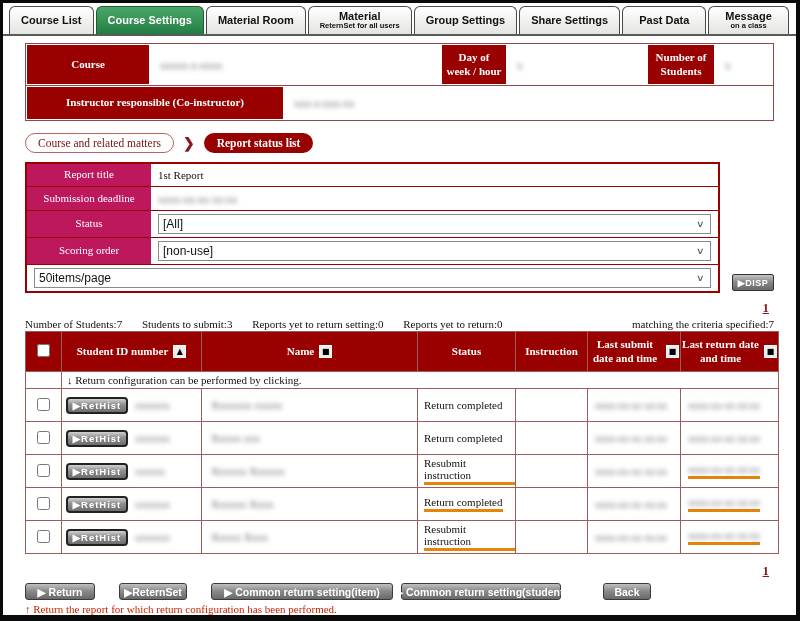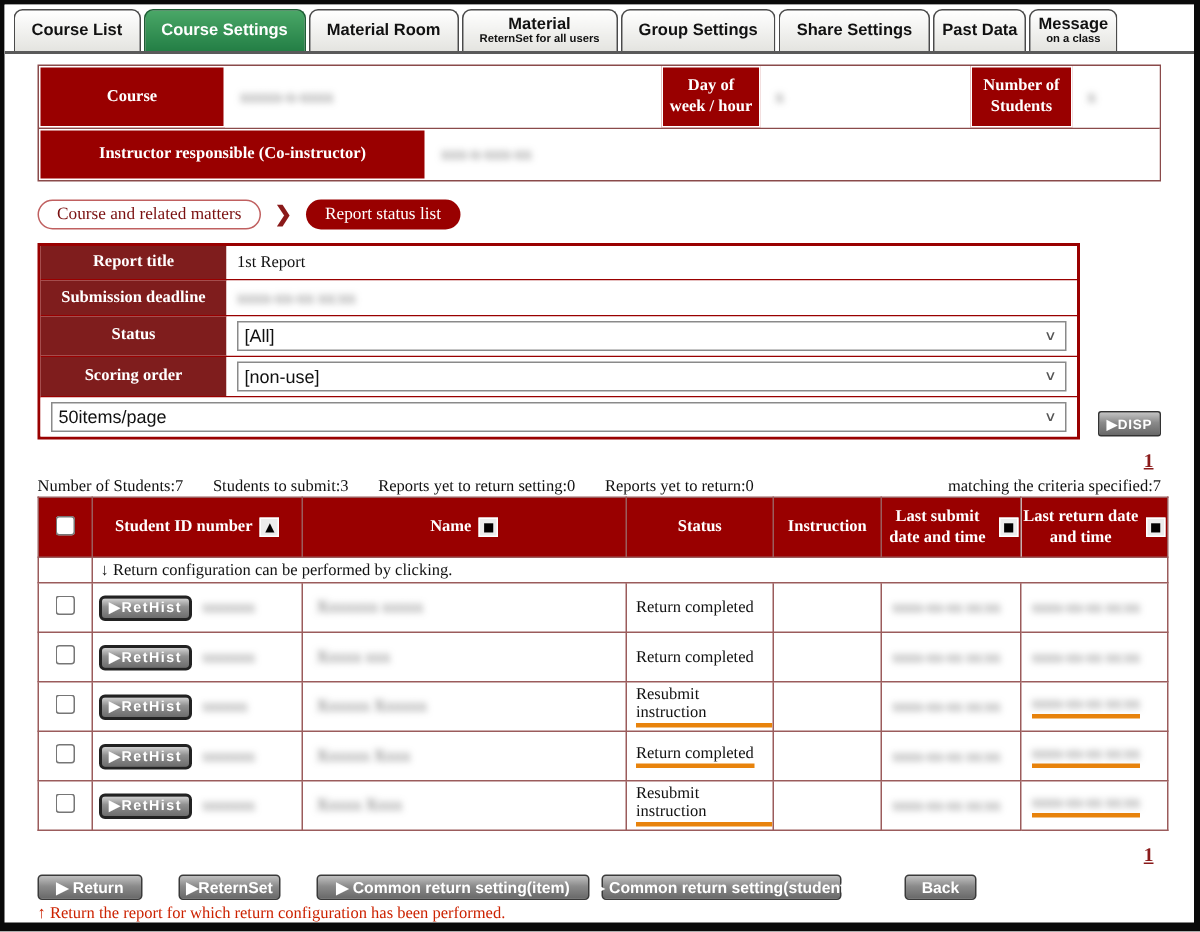--- a/index.html
+++ b/index.html
@@ -11,46 +11,46 @@
   }
   
   .tabbar { display:flex; align-items:flex-end; padding:3px 0 0 6px; border-bottom:2px solid #5a5a5a; height:33px; background:#fff; }
   .tab {
     margin-right:2px; border:1px solid #4a4a4a; border-bottom:none; border-radius:6px 6px 0 0;
     background:linear-gradient(#ffffff,#e4e4e0); color:#111;
     font:bold 11px "Liberation Sans", sans-serif;
     height:28px; padding:12px 11px; display:flex; flex-direction:column; justify-content:center; align-items:center;
     line-height:1.05; cursor:default; text-align:center;
   }
-  .tab.wide { padding:0 5px;margin-top:48px; }
+  .tab.wide { padding:0 16px;margin-top:48px; }
   .tab .sub { font-size:7.5px; font-weight:bold; }
   .tab.active { background:linear-gradient(#4aa767,#237e45); color:#fff; border-color:#1c5d34; }
   
   .ci { margin:7px 22px 0; border:1px solid #8a4a4a; }
   .ci-row { display:flex; }
   .ci-row + .ci-row { border-top:1px solid #8a4a4a; }
   .ci-label { background:#990000; color:#fff; font-weight:bold; font-size:11px;
     display:flex; align-items:center; justify-content:center; text-align:center;
     padding:2px 4px; border:1px solid #fff; line-height:1.2; }
   .ci-val { display:flex; align-items:center; padding-left:10px; font-size:11px; background:#fff; }
   .r1 { height:41px; } .r2 { height:35px; }
   .w-course { width:124px; } .w-cval { flex:1; } .w-day { width:66px; } .w-dval { width:140px; }
   .w-num { width:68px; } .w-nval { width:58px; } .w-inst { width:258px; } .w-ival { flex:1; }
   .blur { filter:blur(2.4px); color:#555; user-select:none; }
   
   .crumbs { margin:12px 22px 4px; display:flex; align-items:center; gap:9px; }
   .crumb-parent { border:1.5px solid #c06060; border-radius:14px; padding:3px 12px; color:#7a1010; font-size:11.5px; background:#fff; cursor:pointer; }
   .crumb-sep { color:#8a1a1a; font-size:14px; font-weight:bold; }
-  .crumb-current { background:#990000; color:#fff; border-radius:10px; padding:4px 13px; font-weight:normal; font-size:11.5px; }
+  .crumb-current { background:#990000; color:#fff; border-radius:10px; padding:4px 13px; font-weight:bold; font-size:11.5px; }
   
   .filter-wrap { margin:9px 22px 0; display:flex; align-items:flex-end; }
   .filter { flex:1; border:2px solid #990000; }
   .f-row { display:flex; align-items:stretch; }
   .f-row + .f-row { border-top:1px solid #990000; }
-  .f-label { width:124px; background:#7f1d1d; color:#fff; font-weight:bold; font-size:11px;
+  .f-label { width:124px; background:#be185d; color:#fff; font-weight:normal; font-size:11px;
     display:flex; align-items:center; justify-content:center; text-align:center; padding:3px 2px; line-height:1.2; }
   .f-value { flex:1; display:flex; align-items:center; padding:2px 7px; font-size:11px; background:#fff; }
   .h22 { min-height:22px; } .h24 { min-height:24px; } .h27 { min-height:27px; }
   .select-wrap { position:relative; width:100%; }
   select { width:100%; height:20px; font:12px "Liberation Sans", sans-serif; border:1px solid #8a8a8a;
     background:#fff; appearance:none; -webkit-appearance:none; -moz-appearance:none; padding:0 22px 0 4px; border-radius:0; color:#111; }
   .select-wrap::after { content:"\2228"; position:absolute; right:7px; top:50%; transform:translateY(-55%) scaleX(1.3);
     font-size:9px; color:#555; pointer-events:none; font-family:"Liberation Sans", sans-serif; }
   .disp-btn { width:42px; height:17px; margin:0 0 2px 12px; flex:0 0 auto;
     background:linear-gradient(#c4c4c4,#8a8a8a 45%,#686868); border:1px solid #333; border-radius:2px;

